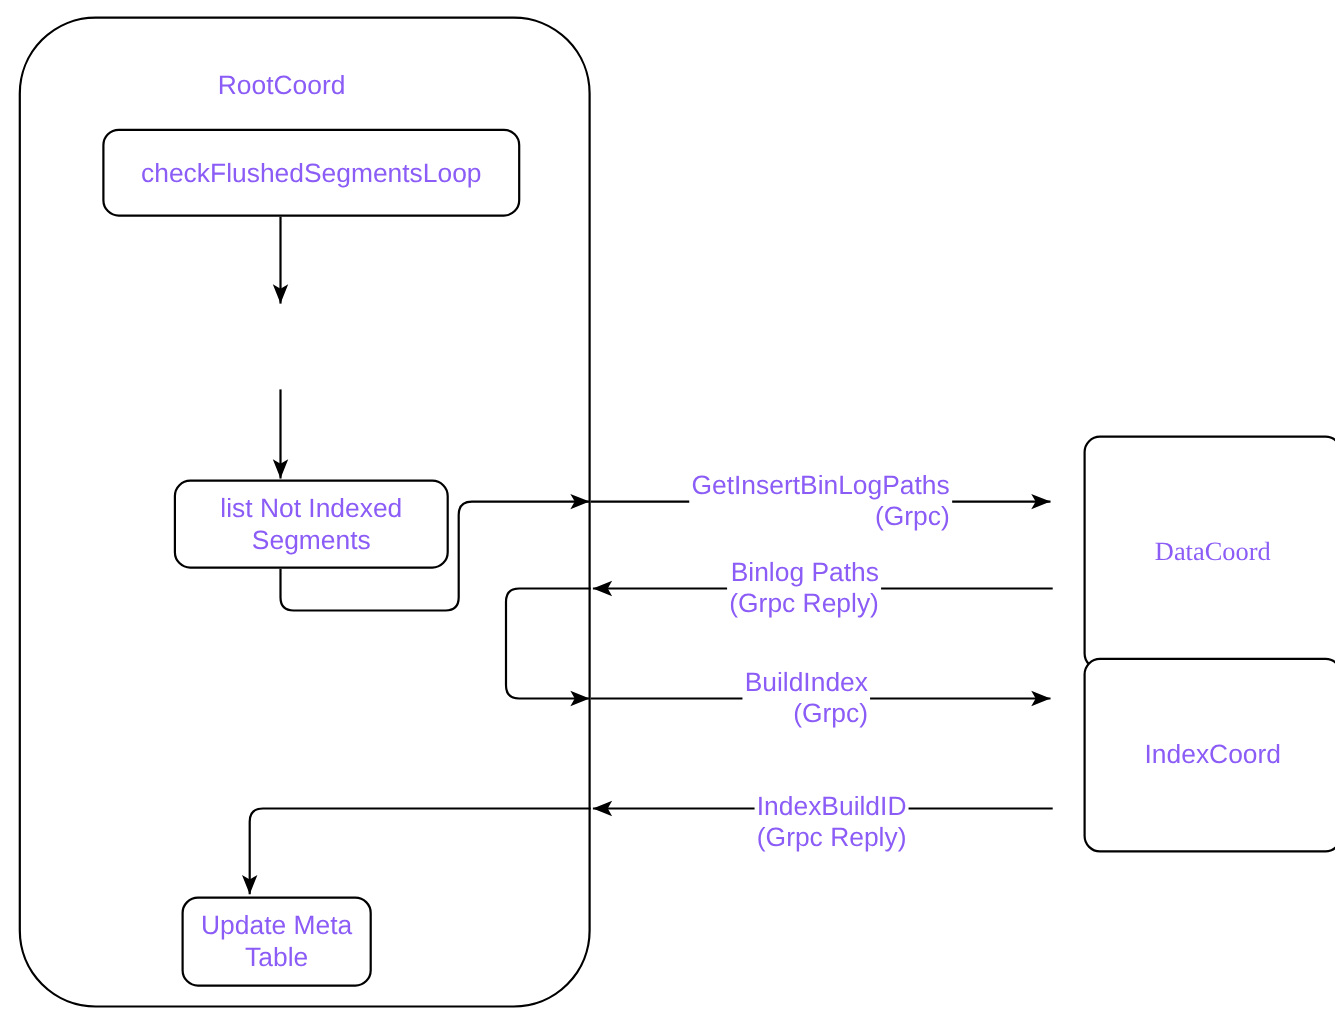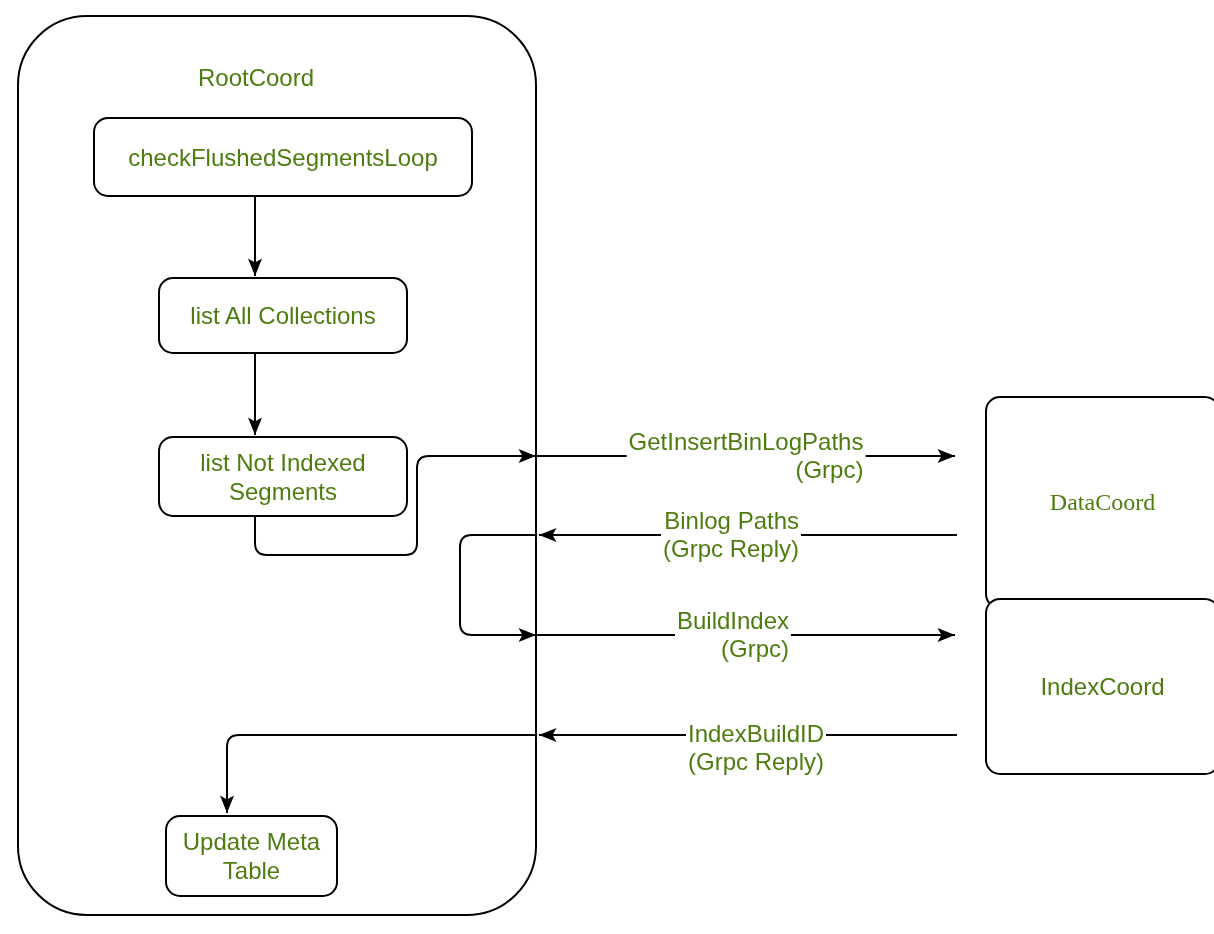--- a/index.html
+++ b/index.html
@@ -6,21 +6,21 @@
     margin: 0;
     padding: 0;
     background: #ffffff;
   }
   .canvas {
     position: relative;
     width: 1214px;
     height: 934px;
     background: #ffffff;
     font-family: "Liberation Sans", sans-serif;
-    color: #4d7c0f;
+    color: #8b5cf6;
     overflow: hidden;
   }
   .connector-layer {
     position: absolute;
     left: 0;
     top: 0;
     width: 1214px;
     height: 934px;
   }
   .edge {
@@ -116,23 +116,20 @@
   </svg>
 
   <div class="container-node"></div>
 
   <div class="container-label">RootCoord</div>
 
   <div class="node node-a">
     <span>checkFlushedSegmentsLoop</span>
   </div>
 
-  <div class="node node-b">
-    <span>list All Collections</span>
-  </div>
 
   <div class="node node-d">
     <span>Update Meta Table</span>
   </div>
 
   <div class="node node-c">
     <span>list Not Indexed Segments</span>
   </div>
 
   <div class="node node-datacoord">

